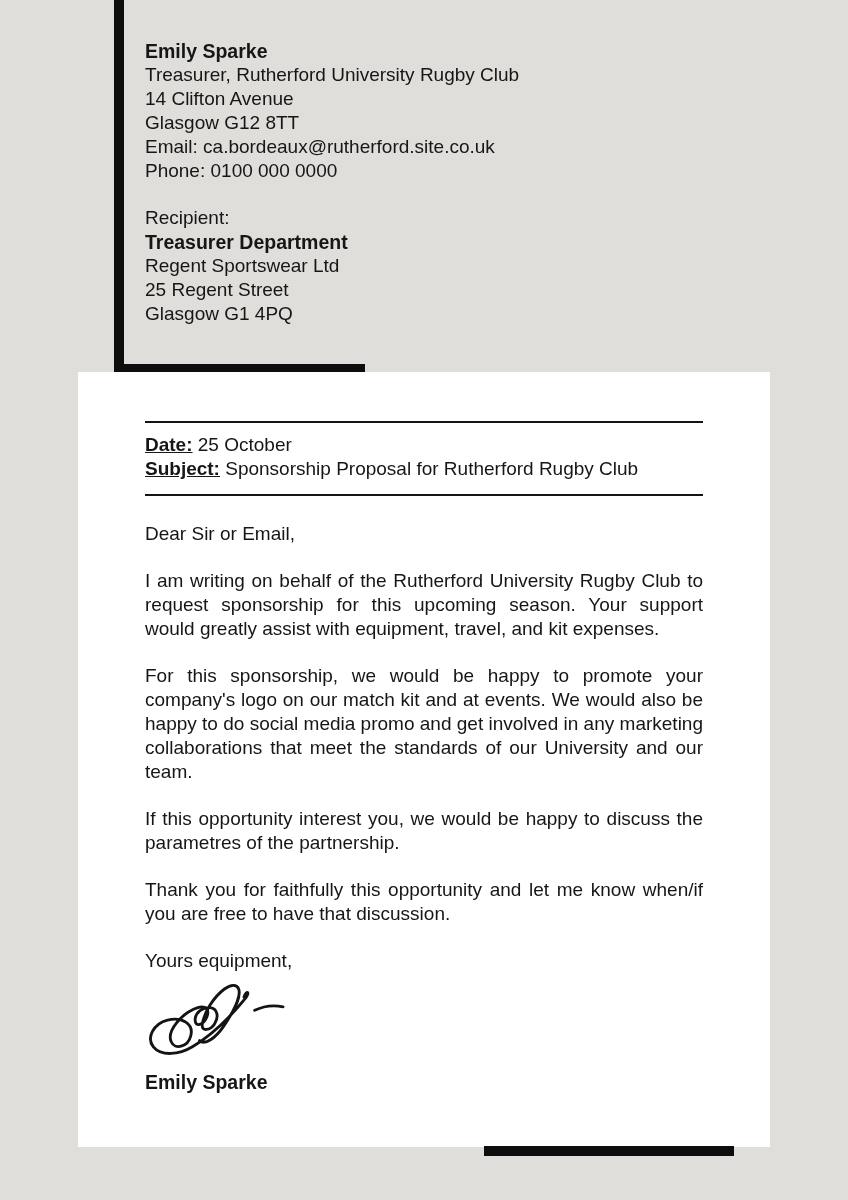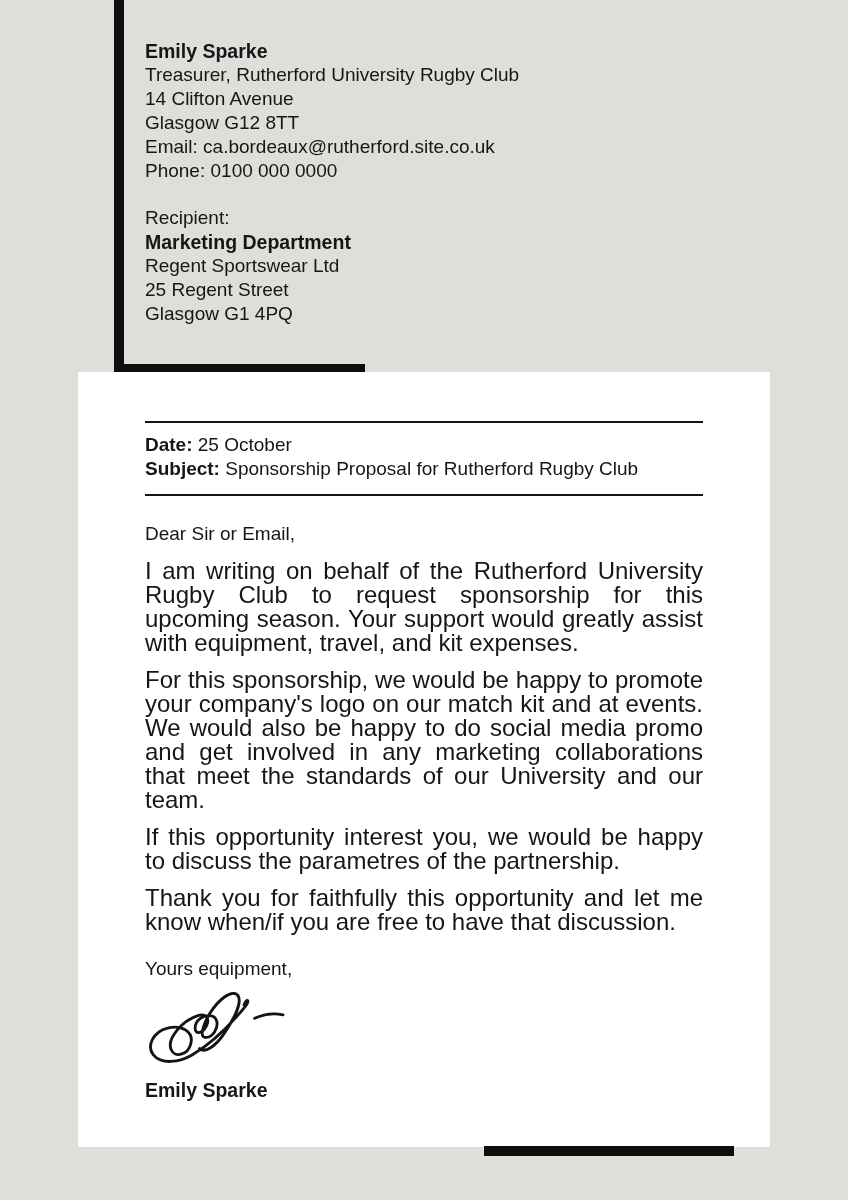--- a/index.html
+++ b/index.html
@@ -29,21 +29,21 @@
     width: 250px; height: 10px;
     background: #0d0d0d;
   }
   .address-block {
     position: absolute;
     left: 145px; top: 39px;
     font-size: 19px;
     line-height: 24px;
   }
   .address-block p { white-space: nowrap; }
-  .bold { font-weight: bold; }
+  .bold { font-weight: bold; text-decoration: underline; }
   .sender-name, .recipient-dept { font-weight: bold; font-size: 19.5px; }
   .block-gap { height: 23px; }
   .sheet {
     position: absolute;
     left: 78px; top: 372px;
     width: 692px; height: 775px;
     background: #ffffff;
     padding: 49px 67px 0 67px;
   }
   .meta {
@@ -52,22 +52,22 @@
     padding: 10px 0 13px 0;
     font-size: 19px;
     line-height: 24px;
   }
   .salutation {
     margin-top: 26px;
     font-size: 19px;
     line-height: 24px;
   }
   .para {
-    margin-top: 13px;
-    font-size: 24px;
+    margin-top: 23px;
+    font-size: 19px;
     line-height: 24px;
     text-align: justify;
   }
   .closing {
     margin-top: 23px;
     font-size: 19px;
     line-height: 24px;
   }
   .signature {
     margin: 8px 0 0 -6px;
@@ -87,21 +87,21 @@
 
 <div class="address-block">
   <p class="sender-name">Emily Sparke</p>
   <p>Treasurer, Rutherford University Rugby Club</p>
   <p>14 Clifton Avenue</p>
   <p>Glasgow G12 8TT</p>
   <p>Email: ca.bordeaux@rutherford.site.co.uk</p>
   <p>Phone: 0100 000 0000</p>
   <div class="block-gap"></div>
   <p>Recipient:</p>
-  <p class="recipient-dept">Marketing Department</p>
+  <p class="recipient-dept">Treasurer Department</p>
   <p>Regent Sportswear Ltd</p>
   <p>25 Regent Street</p>
   <p>Glasgow G1 4PQ</p>
 </div>
 
 <div class="sheet">
   <div class="meta">
     <p><span class="bold">Date:</span> <span>25 October</span></p>
     <p><span class="bold">Subject:</span> <span>Sponsorship Proposal for Rutherford Rugby Club</span></p>
   </div>

